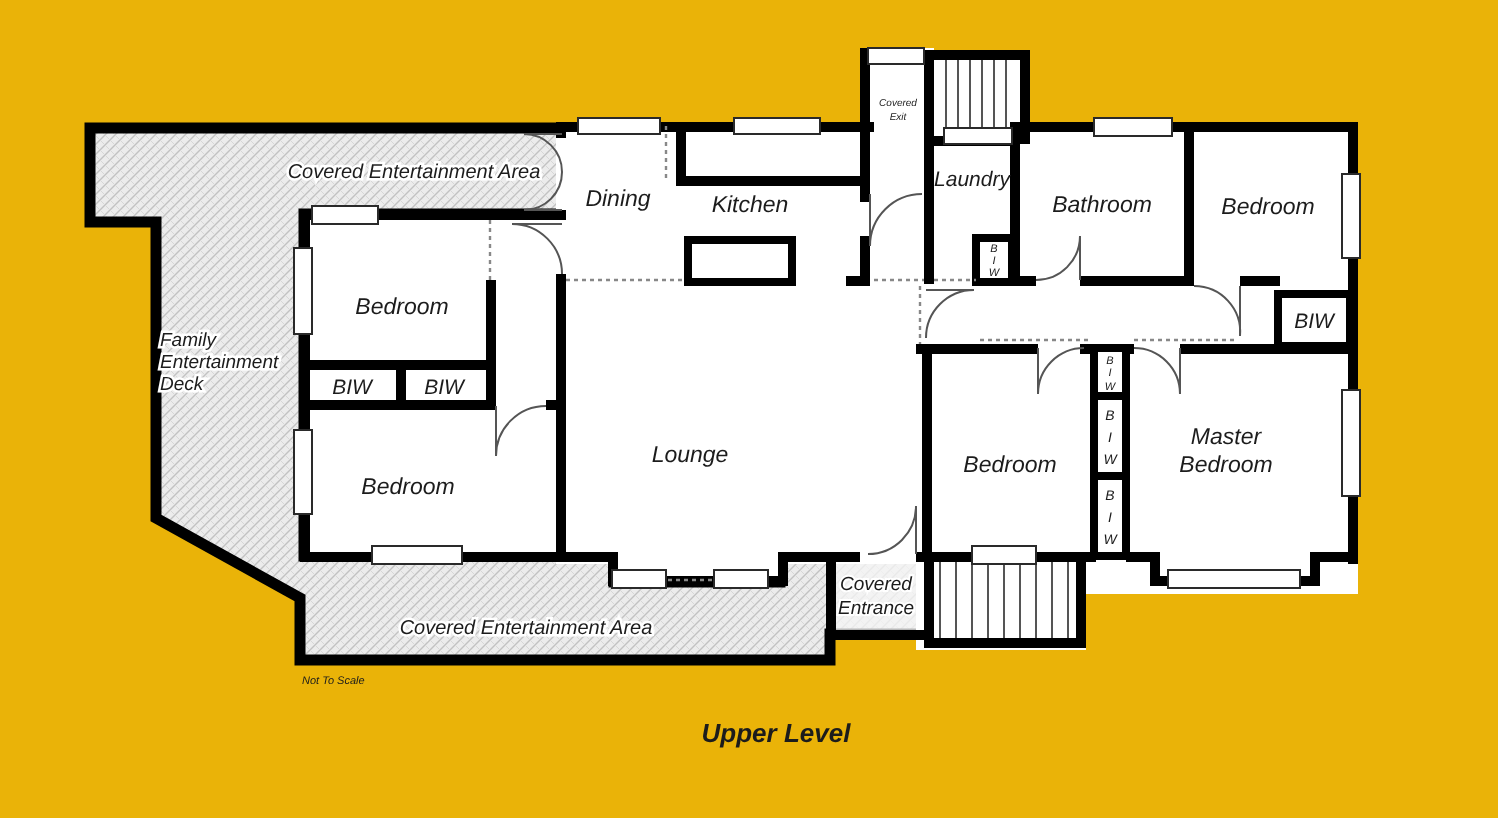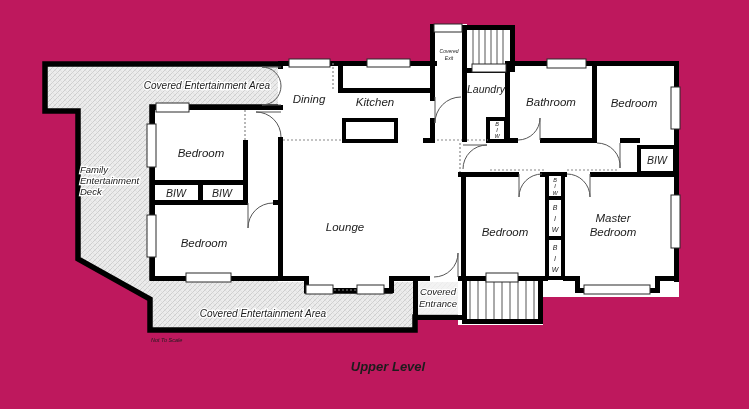--- a/index.html
+++ b/index.html
@@ -1,16 +1,16 @@
 <!DOCTYPE html>
 <html><head>
 <meta charset="utf-8">
 <style>
   html,body{margin:0;padding:0;background:#ffffff;}
-  #stage{position:relative;width:749px;height:409px;background:#be185d;overflow:hidden;}
+  #stage{position:relative;width:749px;height:409px;background:#eab308;overflow:hidden;}
   svg{position:absolute;left:0;top:0;}
   text{font-family:"Liberation Sans","DejaVu Sans",sans-serif;font-style:italic;fill:#1c1c1c;text-anchor:middle;}
   .room-label{font-size:11.5px;}
   .small-label{font-size:10.5px;}
   .deck-label{font-size:10px;paint-order:stroke;stroke:#ffffff;stroke-width:2.5px;}
   .fam-label{font-size:9.5px;text-anchor:start;paint-order:stroke;stroke:#ffffff;stroke-width:2.5px;}
   .ent-label{font-size:9.5px;paint-order:stroke;stroke:#ffffff;stroke-width:2px;}
   .tiny-label{font-size:5px;paint-order:stroke;stroke:#ffffff;stroke-width:1.5px;}
   .biw-col{font-size:7px;}
   .biw-tiny{font-size:5.5px;}

